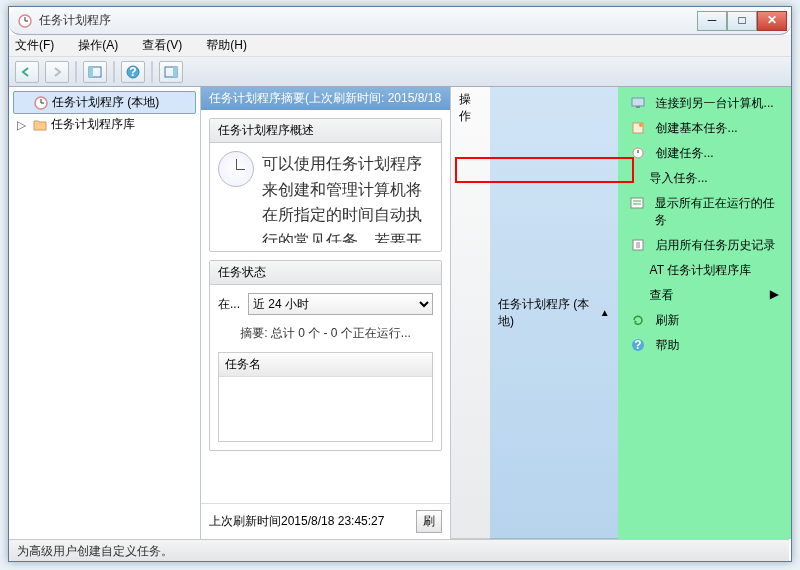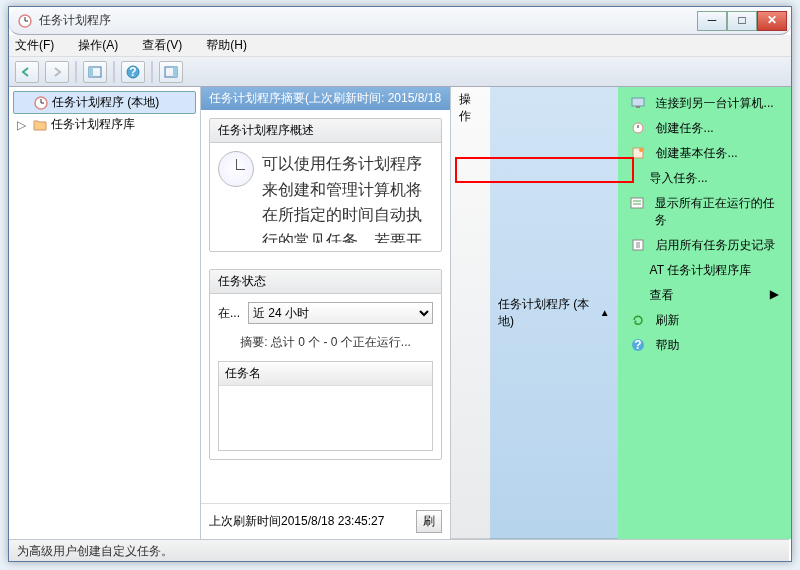--- a/index.html
+++ b/index.html
@@ -16,21 +16,21 @@
 .toolbar { height: 30px; background: linear-gradient(to bottom,#eef2f7,#dce4ed); border-bottom: 1px solid #aab; display: flex; align-items: center; padding: 0 6px; gap: 6px; }
 .tbtn { width: 24px; height: 22px; border: 1px solid #bbb; background: linear-gradient(to bottom,#fafdff,#e3ebf3); display:flex; align-items:center; justify-content:center; border-radius:2px;}
 .tbtn.sep { width:2px; border:none; background: #ccd; }
 .content { display: flex; height: calc(100% - 28px - 22px - 30px - 22px); }
 .tree { width: 192px; border-right: 1px solid #c0c8d0; background: #fff; padding: 4px; }
 .treenode { display: flex; align-items: center; padding: 2px 4px; gap: 4px; }
 .treenode.sel { background: #d5e6fb; border: 1px solid #7aa; border-radius: 2px; }
 .treenode .expander { width: 12px; color:#666; }
 .mid { flex: 1; min-width: 0; border-right: 1px solid #c0c8d0; background: #fff; display:flex; flex-direction:column;}
 .midhdr { background: linear-gradient(to bottom,#88b5e0,#6a9dcf); color: #fff; padding: 3px 8px; font-size: 12px; white-space:nowrap; overflow:hidden;}
-.midbody { flex:1; padding: 8px; display:flex; flex-direction:column; gap:17px; overflow:hidden;}
+.midbody { flex:1; padding: 8px; display:flex; flex-direction:column; gap:8px; overflow:hidden;}
 .panel { border:1px solid #c9c9c9; border-radius:2px;}
 .panelhdr { background: linear-gradient(to bottom,#f6f6f6,#e6e8ea); border-bottom:1px solid #ccc; padding:3px 8px;}
 .panelbody { padding:8px; display:flex; gap:8px; align-items:flex-start;}
 .overviewtxt { font-size:16px; line-height:1.6; color:#333; height:92px; overflow:hidden;}
 .clockicon { width:36px; height:36px; border:1px solid #bbb; border-radius:50%; background:radial-gradient(circle,#fff,#eef); position:relative;flex-shrink:0;}
 .clockicon:before { content:""; position:absolute; left:50%; top:20%; width:1px; height:30%; background:#555;}
 .clockicon:after { content:""; position:absolute; left:50%; top:50%; width:25%; height:1px; background:#555;}
 .statusbody { padding:8px; display:flex; flex-direction:column; gap:10px;}
 .statusrow { display:flex; align-items:center; gap:8px;}
 .statusrow select { flex:1; height:22px; border:1px solid #abadb3; background:linear-gradient(to bottom,#fff,#eee);}
@@ -178,34 +178,34 @@
               <svg width="14" height="12">
                 <rect x="1" y="1" width="12" height="8" fill="#cde" stroke="#69a"></rect>
                 <rect x="5" y="9" width="4" height="2" fill="#888"></rect>
               </svg>
             </span>
           <span>连接到另一台计算机...</span>
         </div>
         <div class="actitem">
           <span class="ico">
               <svg width="14" height="14">
+                <rect x="2" y="2" width="10" height="10" fill="#fed" stroke="#c96"></rect>
+                <circle cx="10" cy="4" r="2" fill="#f93"></circle>
+              </svg>
+            </span>
+          <span>创建基本任务...</span>
+        </div>
+        <div class="actitem">
+          <span class="ico">
+              <svg width="14" height="14">
                 <circle cx="7" cy="7" r="5" fill="#fff" stroke="#d88"></circle>
                 <line x1="7" y1="7" x2="7" y2="4" stroke="#333"></line>
               </svg>
             </span>
           <span>创建任务...</span>
-        </div>
-        <div class="actitem">
-          <span class="ico">
-              <svg width="14" height="14">
-                <rect x="2" y="2" width="10" height="10" fill="#fed" stroke="#c96"></rect>
-                <circle cx="10" cy="4" r="2" fill="#f93"></circle>
-              </svg>
-            </span>
-          <span>创建基本任务...</span>
         </div>
         <div class="actitem indent">
           <span>导入任务...</span>
         </div>
         <div class="actitem">
           <span class="ico">
               <svg width="14" height="12">
                 <rect x="1" y="1" width="12" height="10" fill="#fff" stroke="#888"></rect>
                 <line x1="3" y1="4" x2="11" y2="4" stroke="#5a5"></line>
                 <line x1="3" y1="7" x2="11" y2="7" stroke="#5a5"></line>

